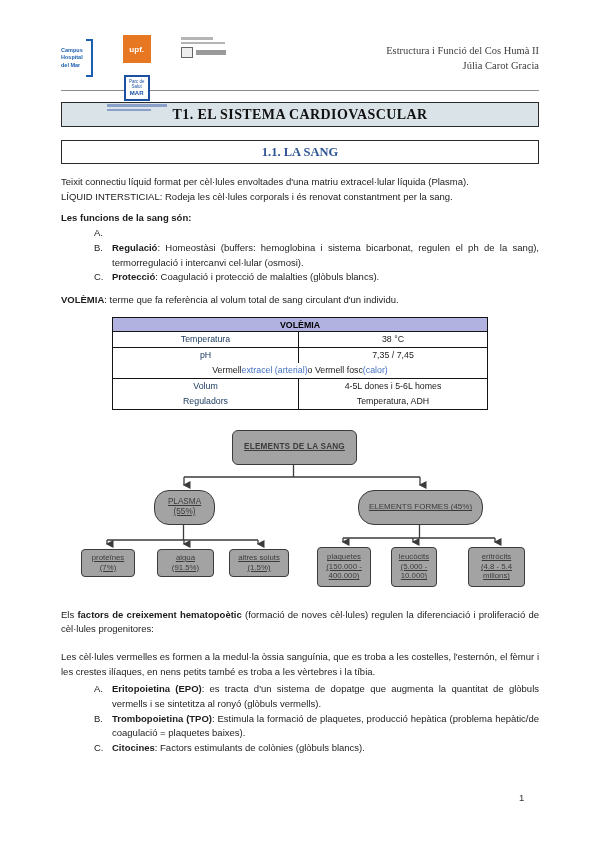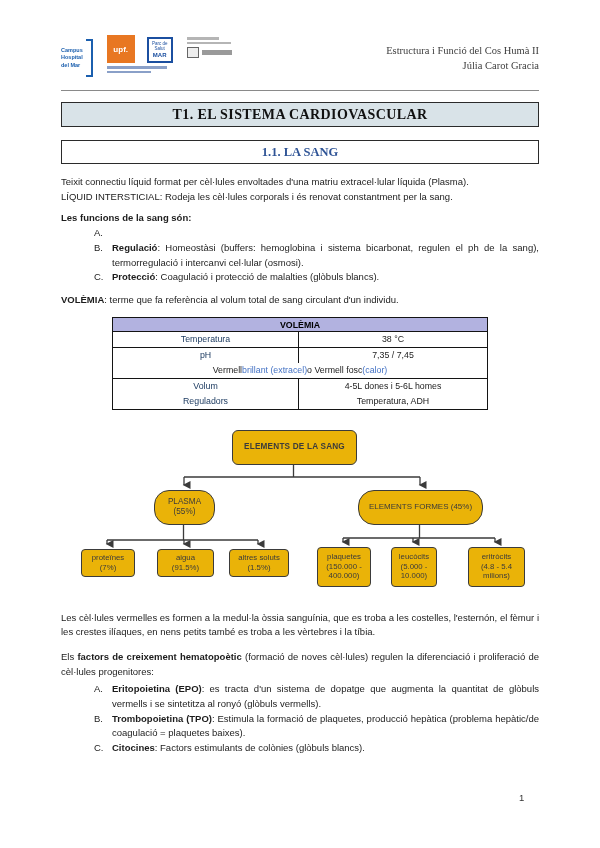--- a/index.html
+++ b/index.html
@@ -13,21 +13,21 @@
     color:#1c1c1c;
     overflow:hidden;
   }
   
   .header-row{display:flex;justify-content:space-between;align-items:flex-start;height:50px;}
   .logos{display:flex;align-items:flex-start;gap:14px;}
   .logo-campus{display:flex;align-items:center;gap:3px;margin-top:4px;}
   .campus-text{font-size:5.5px;line-height:1.35;font-weight:bold;color:#1b5fae;}
   .campus-bracket{width:5px;height:34px;border:2px solid #1b5fae;border-left:none;}
   .logo-upf-wrap{display:flex;flex-direction:column;}
-  .logo-upf-row{display:flex;gap:12px;align-items:flex-end;}
+  .logo-upf-row{display:flex;gap:12px;align-items:center;flex-direction:column;}
   .upf-square{width:28px;height:28px;background:#e87722;color:#fff;font-weight:bold;font-size:8px;display:flex;align-items:center;justify-content:center;}
   .mar-square{width:22px;height:22px;border:2px solid #1b4fa0;background:#fff;color:#1b4fa0;font-size:4.5px;line-height:1.2;display:flex;flex-direction:column;align-items:center;justify-content:center;text-align:center;}
   .mar-square .mar-bold{font-weight:bold;font-size:6px;}
   .upf-sub{margin-top:3px;display:flex;flex-direction:column;gap:2px;}
   .upf-sub .bar{height:2.5px;background:#8aa0c8;}
   .logo-third{display:flex;flex-direction:column;gap:2px;margin-top:2px;}
   .logo-third .tbar{height:2.5px;background:#b5b5b5;}
   .logo-third .trow{display:flex;gap:3px;align-items:center;margin-top:1px;}
   .logo-third .tbox{width:10px;height:9px;border:1px solid #666;background:#eee;}
   .logo-third .tbar2{width:30px;height:5px;background:#9a9a9a;}
@@ -57,23 +57,23 @@
   .vtable{width:374px;margin:12px auto 0 auto;border:1.3px solid #141414;font-size:8.8px;color:#17365d;}
   .vtable-header{background:#b2b2e0;text-align:center;font-weight:bold;color:#000;padding:2px 0 1px 0;border-bottom:1.2px solid #141414;}
   .vrow{display:flex;min-height:15px;}
   .vrow .lbl{width:185px;border-right:1.2px solid #141414;display:flex;align-items:center;justify-content:center;text-align:center;}
   .vrow .val{flex:1;display:flex;align-items:center;justify-content:center;text-align:center;color:#222;}
   .vrow.sep{border-bottom:1.1px solid #141414;}
   .blue{color:#4472c4;}
   
   .diagram{position:relative;height:170px;margin-top:18px;color:#3b3b3b;}
   .diagram svg{position:absolute;left:0;top:0;}
-  .dnode{position:absolute;border:1.4px solid #3b3b3b;border-radius:4px;background:#eab308;
+  .dnode{position:absolute;border:1.4px solid #3b3b3b;border-radius:4px;background:#a3a3a3;
          display:flex;flex-direction:column;align-items:center;justify-content:center;
-         text-align:center;line-height:1.22;font-size:7.8px;}
+         text-align:center;line-height:1.22;font-size:7.8px;text-decoration:underline;}
   .droot{left:171px;top:2px;width:123px;height:33px;font-weight:bold;font-size:8.2px;letter-spacing:.2px;border-radius:6px;}
   .dplasma{left:93px;top:62px;width:59px;height:33px;border-radius:15px;font-size:8.2px;}
   .dformes{left:297px;top:62px;width:123px;height:33px;border-radius:16px;font-size:8px;}
   .dl0{left:20px;top:121px;width:52px;height:26px;}
   .dl1{left:96px;top:121px;width:55px;height:26px;}
   .dl2{left:168px;top:121px;width:58px;height:26px;}
   .dr0{left:256px;top:119px;width:52px;height:38px;}
   .dr1{left:330px;top:119px;width:44px;height:38px;}
   .dr2{left:407px;top:119px;width:55px;height:38px;}
   
@@ -157,21 +157,21 @@
       <div class="lbl">Temperatura</div>
       <div class="val">38 °C</div>
     </div>
     <div class="vrow">
       <div class="lbl">pH</div>
       <div class="val blue">7,35 / 7,45</div>
     </div>
     <div class="vrow sep">
       <div class="val">
           <span>Vermell </span>
-          <span class="blue">brillant (extracel)</span>
+          <span class="blue">extracel (arterial)</span>
           <span> o Vermell fosc </span>
           <span class="blue">(calor)</span>
         </div>
     </div>
     <div class="vrow">
       <div class="lbl">Volum</div>
       <div class="val">4-5L dones i 5-6L homes</div>
     </div>
     <div class="vrow">
       <div class="lbl">Reguladors</div>
@@ -228,25 +228,25 @@
       <div>(5.000 -</div>
       <div>10.000)</div>
     </div>
     <div class="dnode dr2">
       <div>eritròcits</div>
       <div>(4.8 - 5.4</div>
       <div>milions)</div>
     </div>
   </div>
 
-  <div class="para" style="margin-top:13px;">Les cèl·lules vermelles es formen a la medul·la òssia sanguínia, que es troba a les costelles, l'esternón, el fèmur i les crestes ilíaques, en nens petits també es troba a les vèrtebres i la tíbia.</div>
-
   <div class="para" style="margin-top:10px;">
     <span>Els </span><span class="lead">factors de creixement hematopoètic</span><span> (formació de noves cèl·lules) regulen la diferenciació i proliferació de cèl·lules progenitores:</span>
   </div>
+
+  <div class="para" style="margin-top:13px;">Les cèl·lules vermelles es formen a la medul·la òssia sanguínia, que es troba a les costelles, l'esternón, el fèmur i les crestes ilíaques, en nens petits també es troba a les vèrtebres i la tíbia.</div>
   <div class="abc-list">
     <div class="abc-item">
       <span class="abc-marker">A.</span>
       <span class="abc-body"><span class="lead">Eritopoietina (EPO)</span><span>: es tracta d'un sistema de dopatge que augmenta la quantitat de glòbuls vermells i se sintetitza al ronyó (glòbuls vermells).</span></span>
     </div>
     <div class="abc-item">
       <span class="abc-marker">B.</span>
       <span class="abc-body"><span class="lead">Trombopoietina (TPO)</span><span>: Estimula la formació de plaquetes, producció hepàtica (problema hepàtic/de coagulació = plaquetes baixes).</span></span>
     </div>
     <div class="abc-item">

